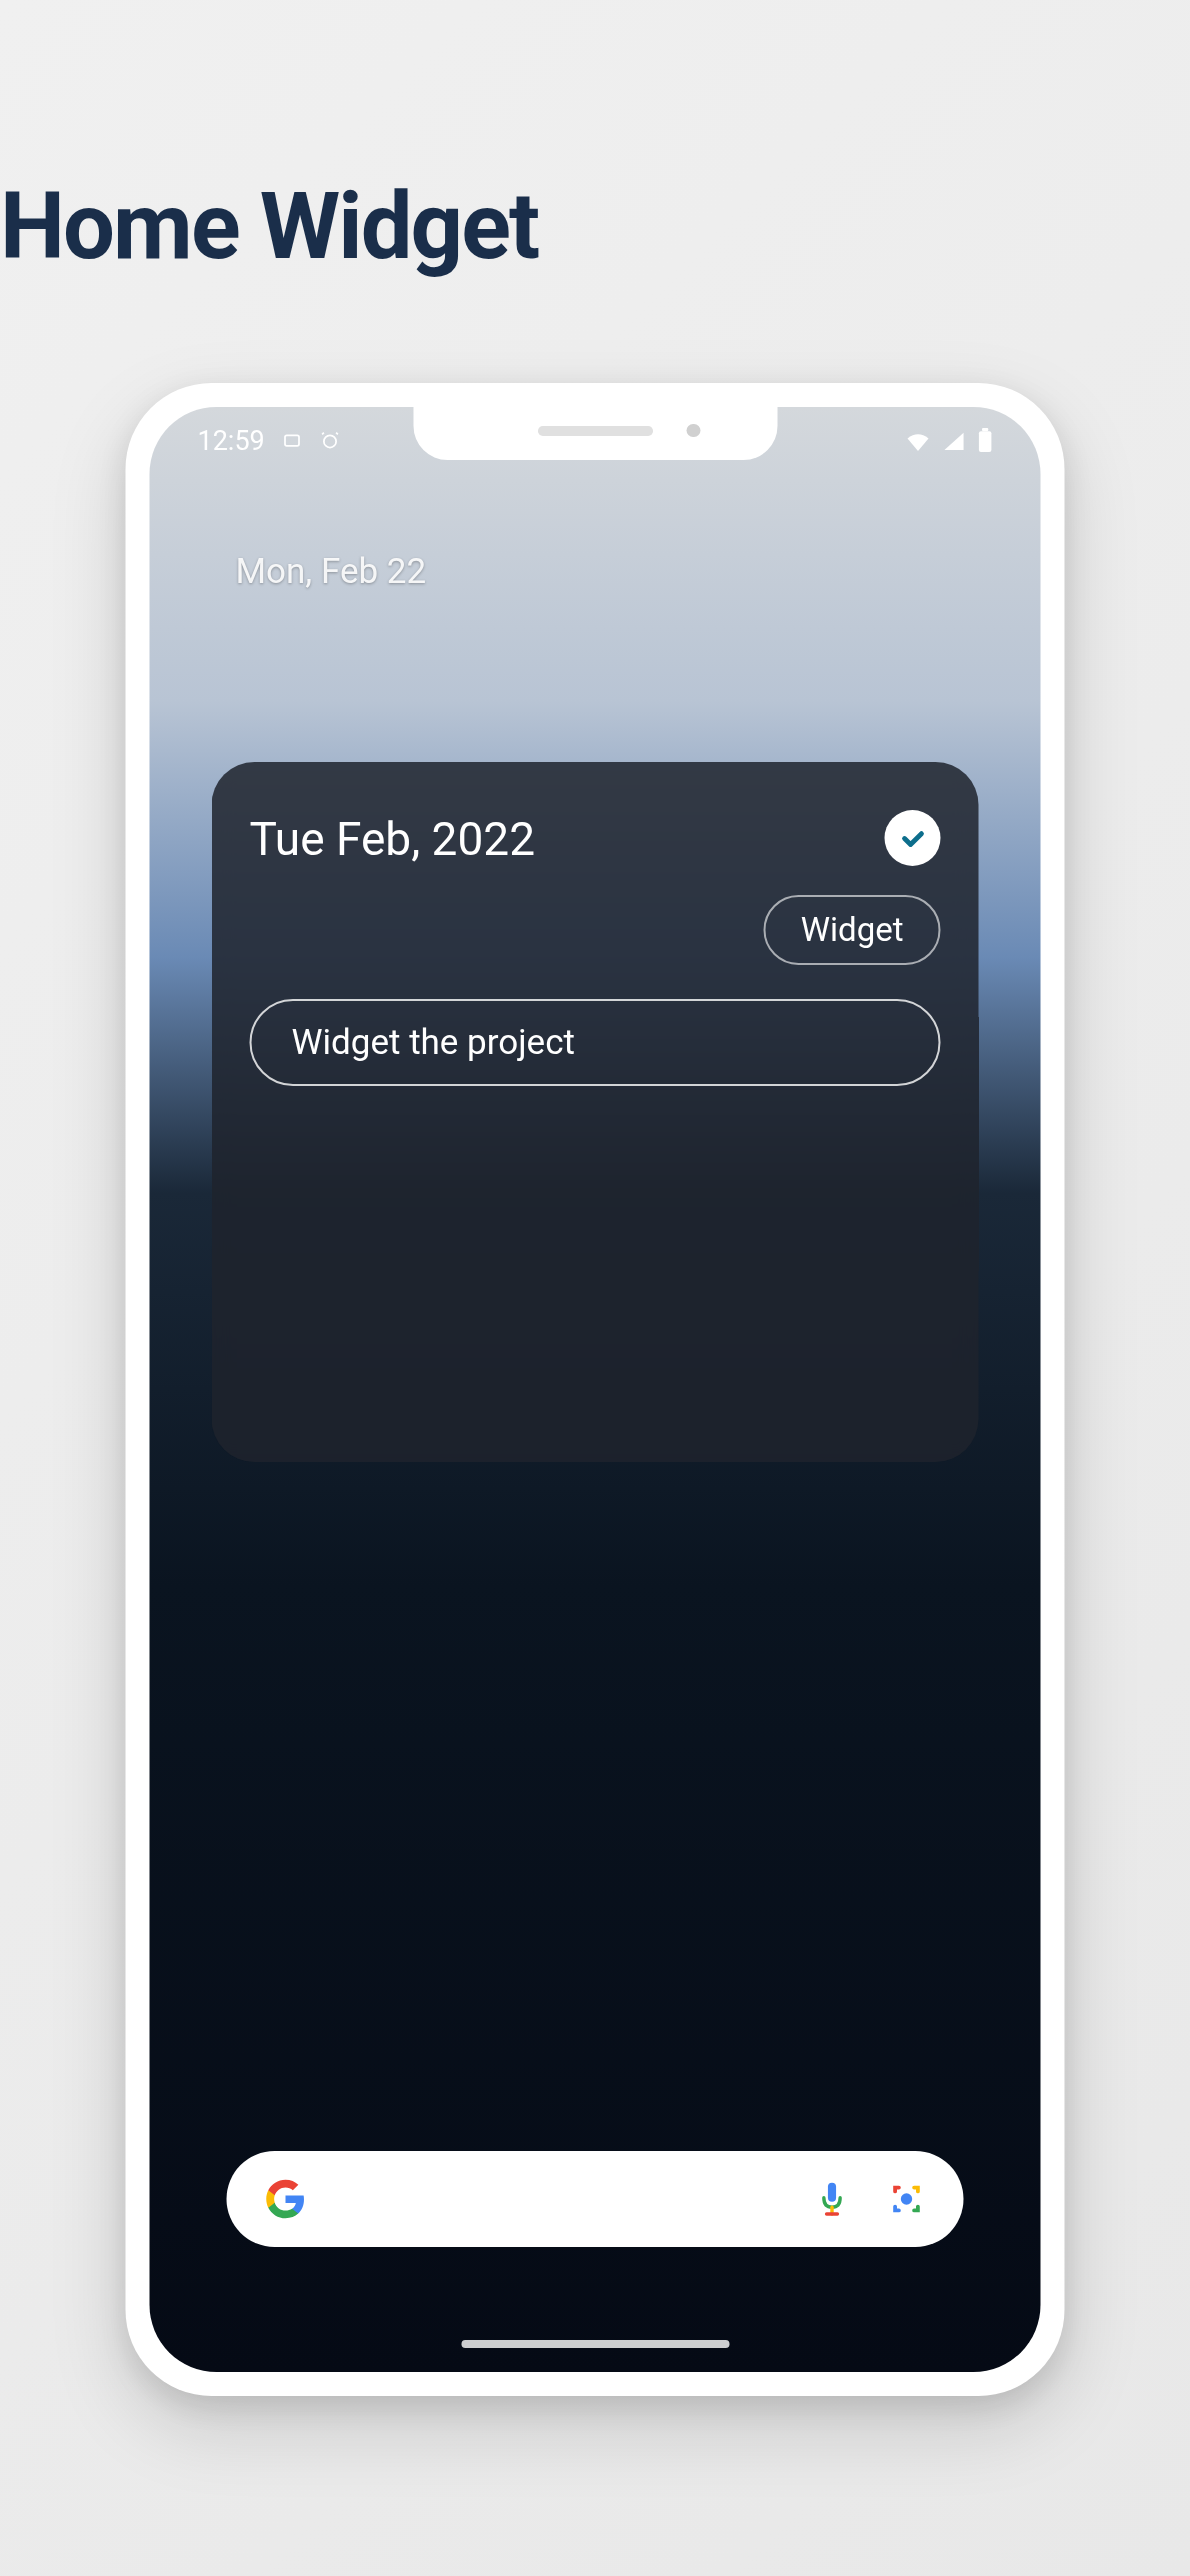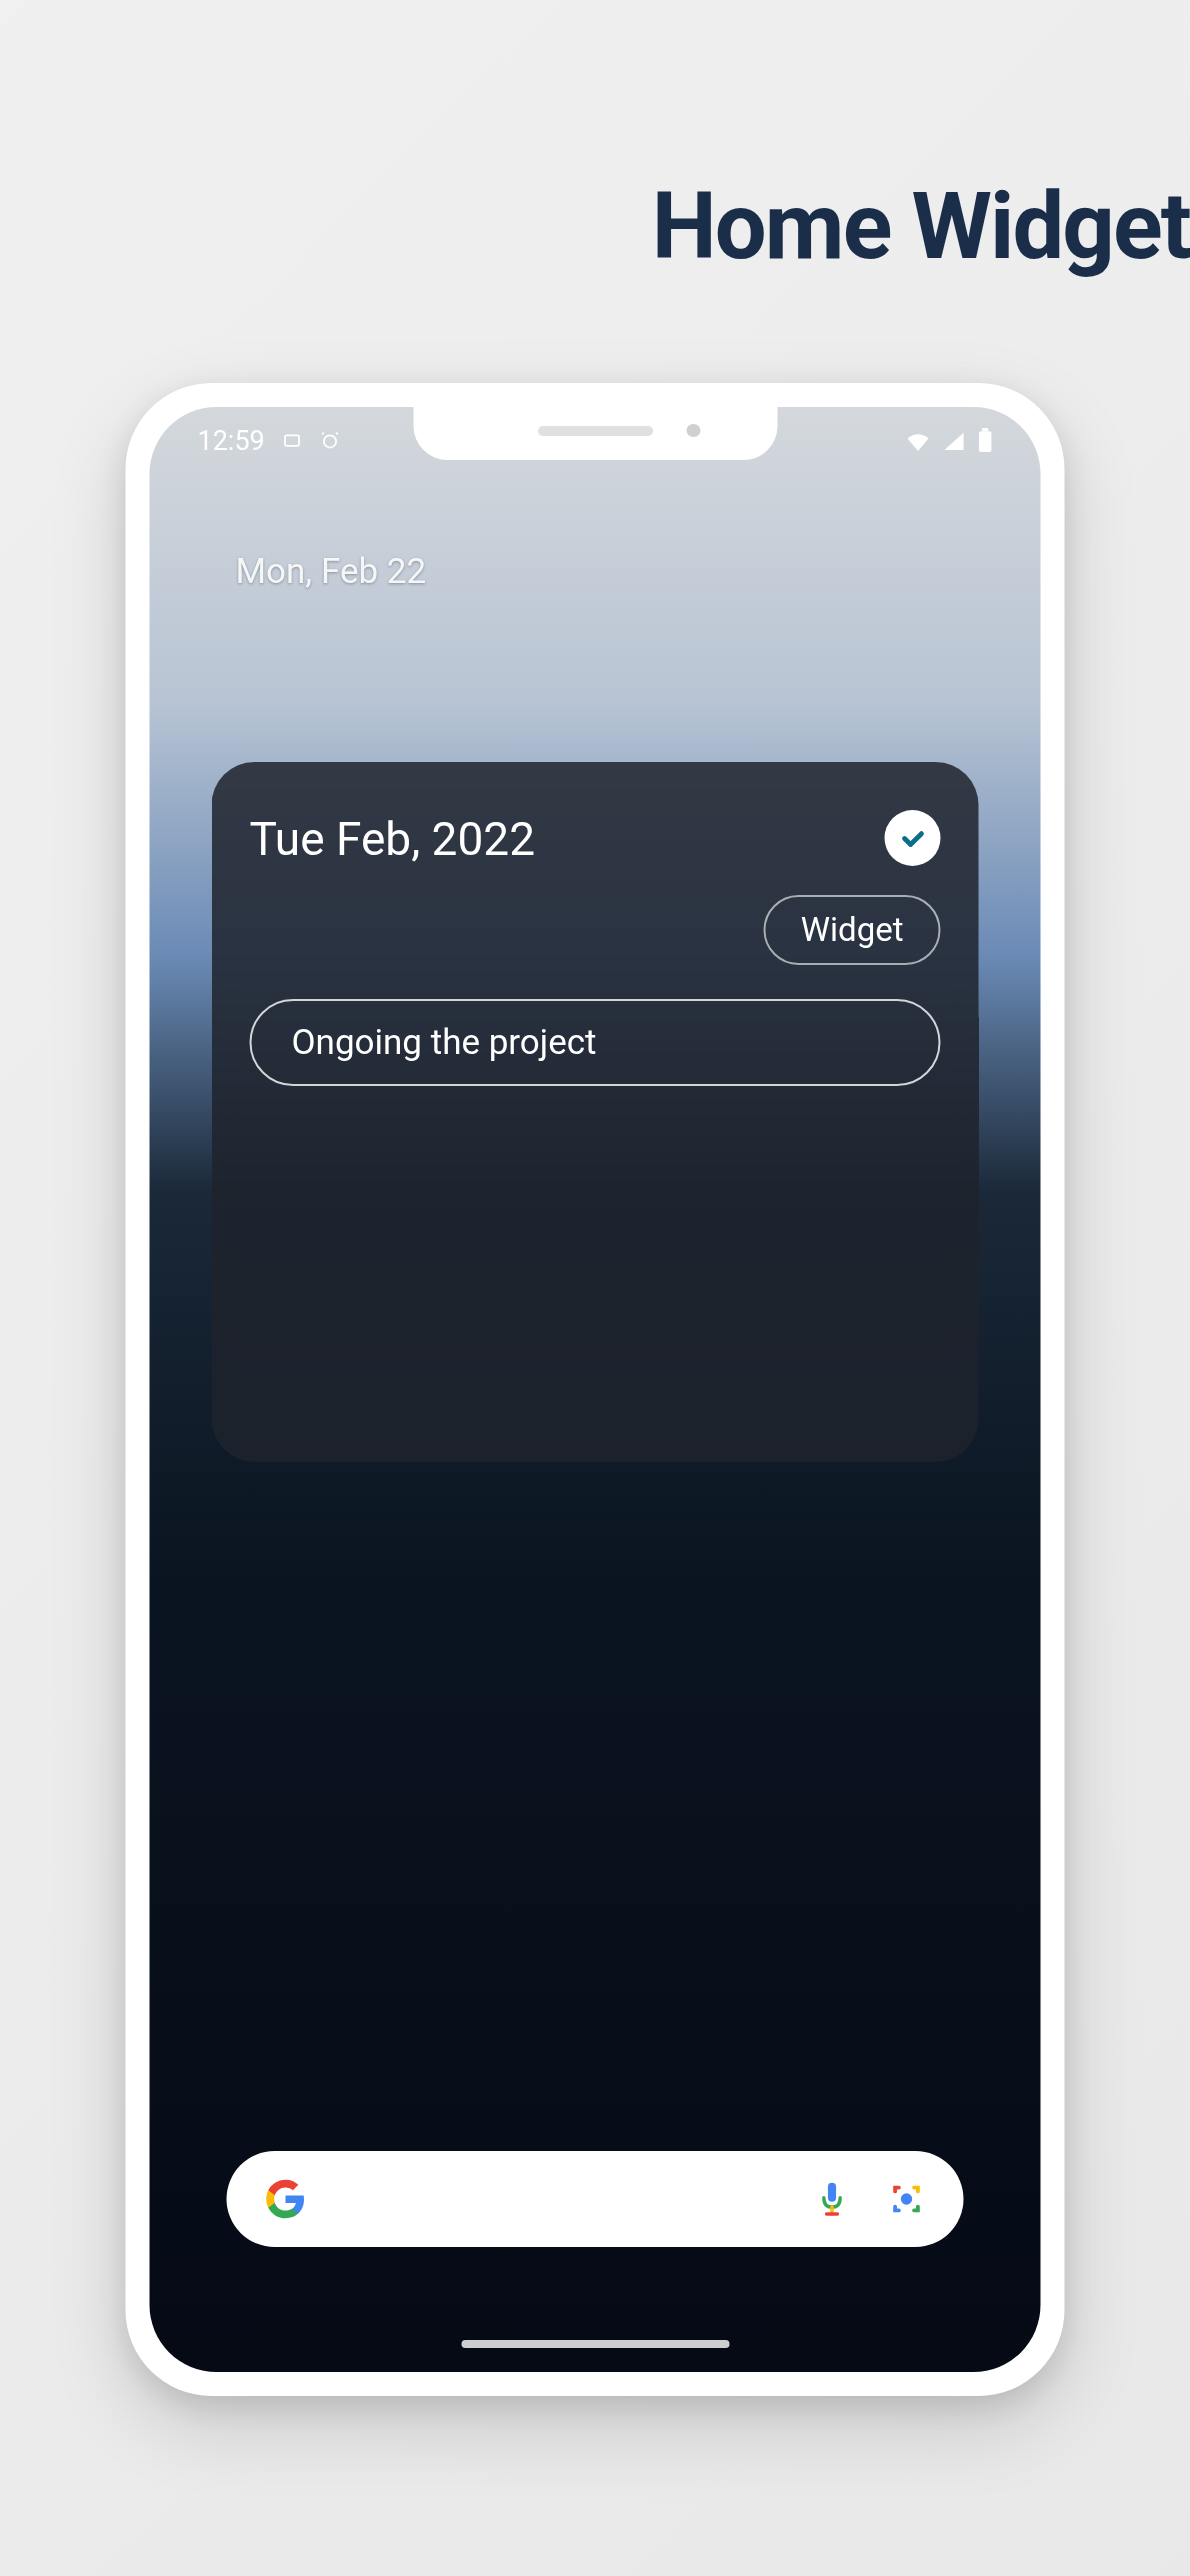--- a/index.html
+++ b/index.html
@@ -11,21 +11,21 @@
     body {
       width: 1190px;
       height: 2576px;
       background: linear-gradient(135deg, #f0f0f0 0%, #e8e8e8 100%);
       font-family: -apple-system, BlinkMacSystemFont, 'Segoe UI', Roboto, sans-serif;
       position: relative;
       overflow: hidden;
     }
     
     .page-title {
-      text-align: right;
+      text-align: left;
       font-size: 92px;
       font-weight: 700;
       color: #1a2e4a;
       padding-top: 173px;
       letter-spacing: -1.9px;
     }
     
     .phone-frame {
       position: absolute;
       top: 383px;
@@ -275,21 +275,21 @@
               <polyline points="5 12 10 17 19 8"></polyline>
             </svg>
           </span>
         </div>
       </div>
 
       <div class="filter-row">
         <div class="filter-pill">Widget</div>
       </div>
 
-      <div class="task-pill">Ongoing the project</div>
+      <div class="task-pill">Widget the project</div>
     </div>
 
     <div class="search-bar">
       <div class="search-left">
         <span>
           <svg class="icon-svg" width="42" height="42" viewBox="0 0 48 48">
             <path fill="#4285F4" d="M45.12 24.5c0-1.56-.14-3.06-.4-4.5H24v8.51h11.84c-.51 2.75-2.06 5.08-4.39 6.64v5.52h7.11c4.16-3.83 6.56-9.47 6.56-16.17z"></path>
             <path fill="#34A853" d="M24 46c5.94 0 10.92-1.97 14.56-5.33l-7.11-5.52c-1.97 1.32-4.49 2.1-7.45 2.1-5.73 0-10.58-3.87-12.31-9.07H4.34v5.7C7.96 41.07 15.4 46 24 46z"></path>
             <path fill="#FBBC05" d="M11.69 28.18C11.25 26.86 11 25.45 11 24s.25-2.86.69-4.18v-5.7H4.34C2.85 17.09 2 20.45 2 24c0 3.55.85 6.91 2.34 9.88l7.35-5.7z"></path>
             <path fill="#EA4335" d="M24 10.75c3.23 0 6.13 1.11 8.41 3.29l6.31-6.31C34.91 4.18 29.93 2 24 2 15.4 2 7.96 6.93 4.34 14.12l7.35 5.7c1.73-5.2 6.58-9.07 12.31-9.07z"></path>

